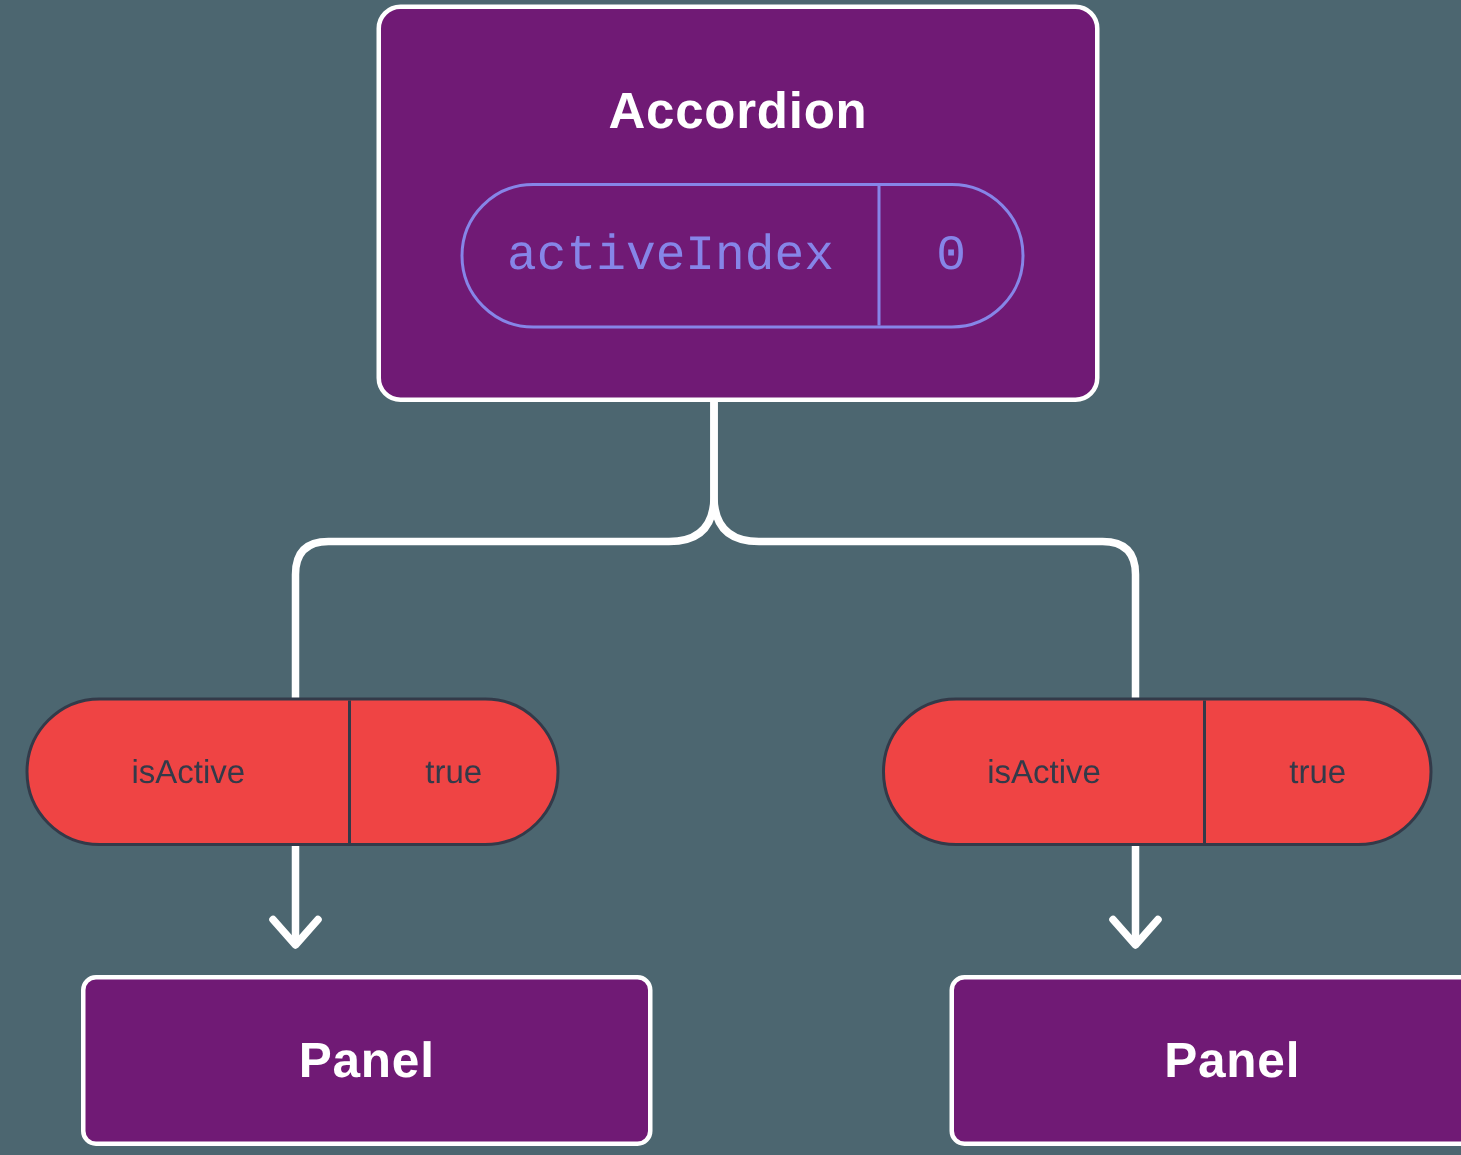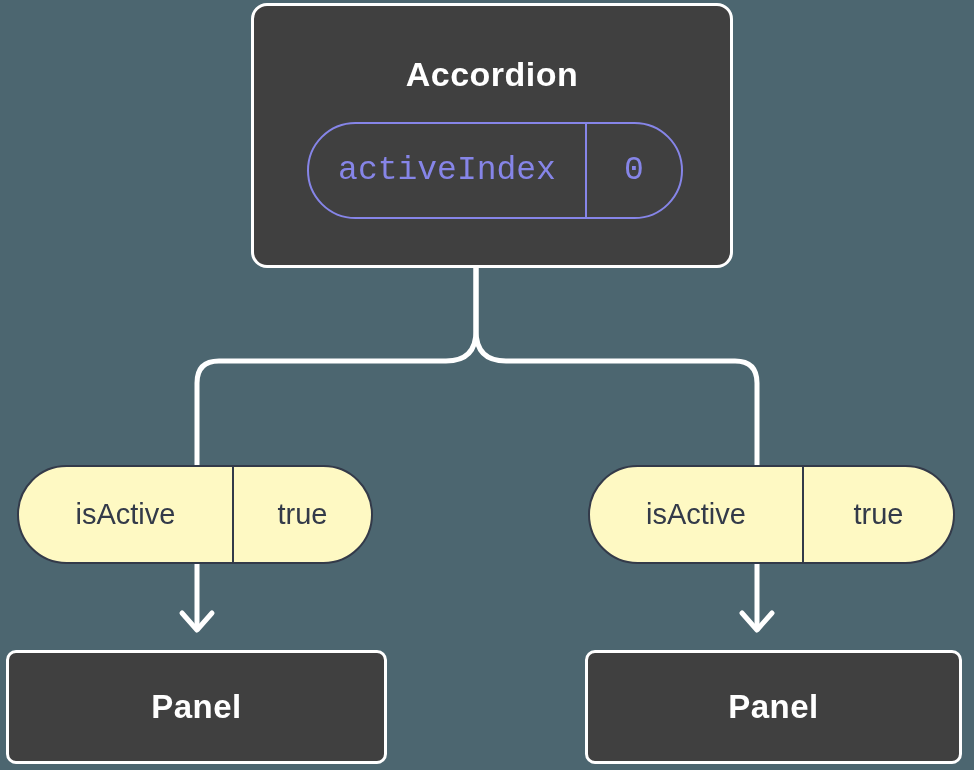--- a/index.html
+++ b/index.html
@@ -8,21 +8,21 @@
     width:974px; height:770px;
     background:#4c6670;
     overflow:hidden;
     font-family:"Liberation Sans", sans-serif;
   }
   .connector-layer {
     position:absolute; left:0; top:0; width:974px; height:770px; z-index:0;
   }
   .node {
     position:absolute;
-    background:#404040;
+    background:#701a75;
     border:3px solid #ffffff;
     box-sizing:border-box;
     z-index:1;
   }
   .root-node {
     left:251px; top:3px; width:482px; height:265px;
     border-radius:16px;
   }
   .root-title {
     position:absolute; left:0; top:49px; width:100%;
@@ -44,46 +44,47 @@
     width:276px;
     border-right:2px solid #8685e8;
     display:flex; align-items:center; justify-content:center;
   }
   .outline-pill .pill-seg-value {
     flex:1;
     display:flex; align-items:center; justify-content:center;
   }
   .filled-pill {
     position:absolute; top:465px; height:99px;
-    background:#fef9c3;
+    background:#ef4444;
     border:2px solid #333a49;
     border-radius:49.5px;
     box-sizing:border-box;
     display:flex;
-    color:#333a49; font-size:29px;
+    color:#333a49; font-size:22px;
     z-index:1;
   }
   .pill-left  { left:17px;  width:356px; }
   .pill-right { left:588px; width:367px; }
   .pill-left  .pill-seg-name { width:213px; }
   .pill-right .pill-seg-name { width:212px; }
   .filled-pill .pill-seg-name {
     border-right:2px solid #333a49;
     display:flex; align-items:center; justify-content:center;
   }
   .filled-pill .pill-seg-value {
     flex:1;
     display:flex; align-items:center; justify-content:center;
   }
   .panel-node {
     top:650px; height:114px;
     border-radius:10px;
     display:flex; align-items:center; justify-content:center;
     color:#ffffff; font-size:33px; font-weight:600;
     letter-spacing:0.5px;
+    margin-left:48px;
   }
   .panel-left  { left:6px;   width:381px; }
   .panel-right { left:585px; width:377px; }
 </style>
 </head>
 <body>
 
 <div class="canvas">
 
   <svg class="connector-layer" viewBox="0 0 974 770" xmlns="http://www.w3.org/2000/svg">

